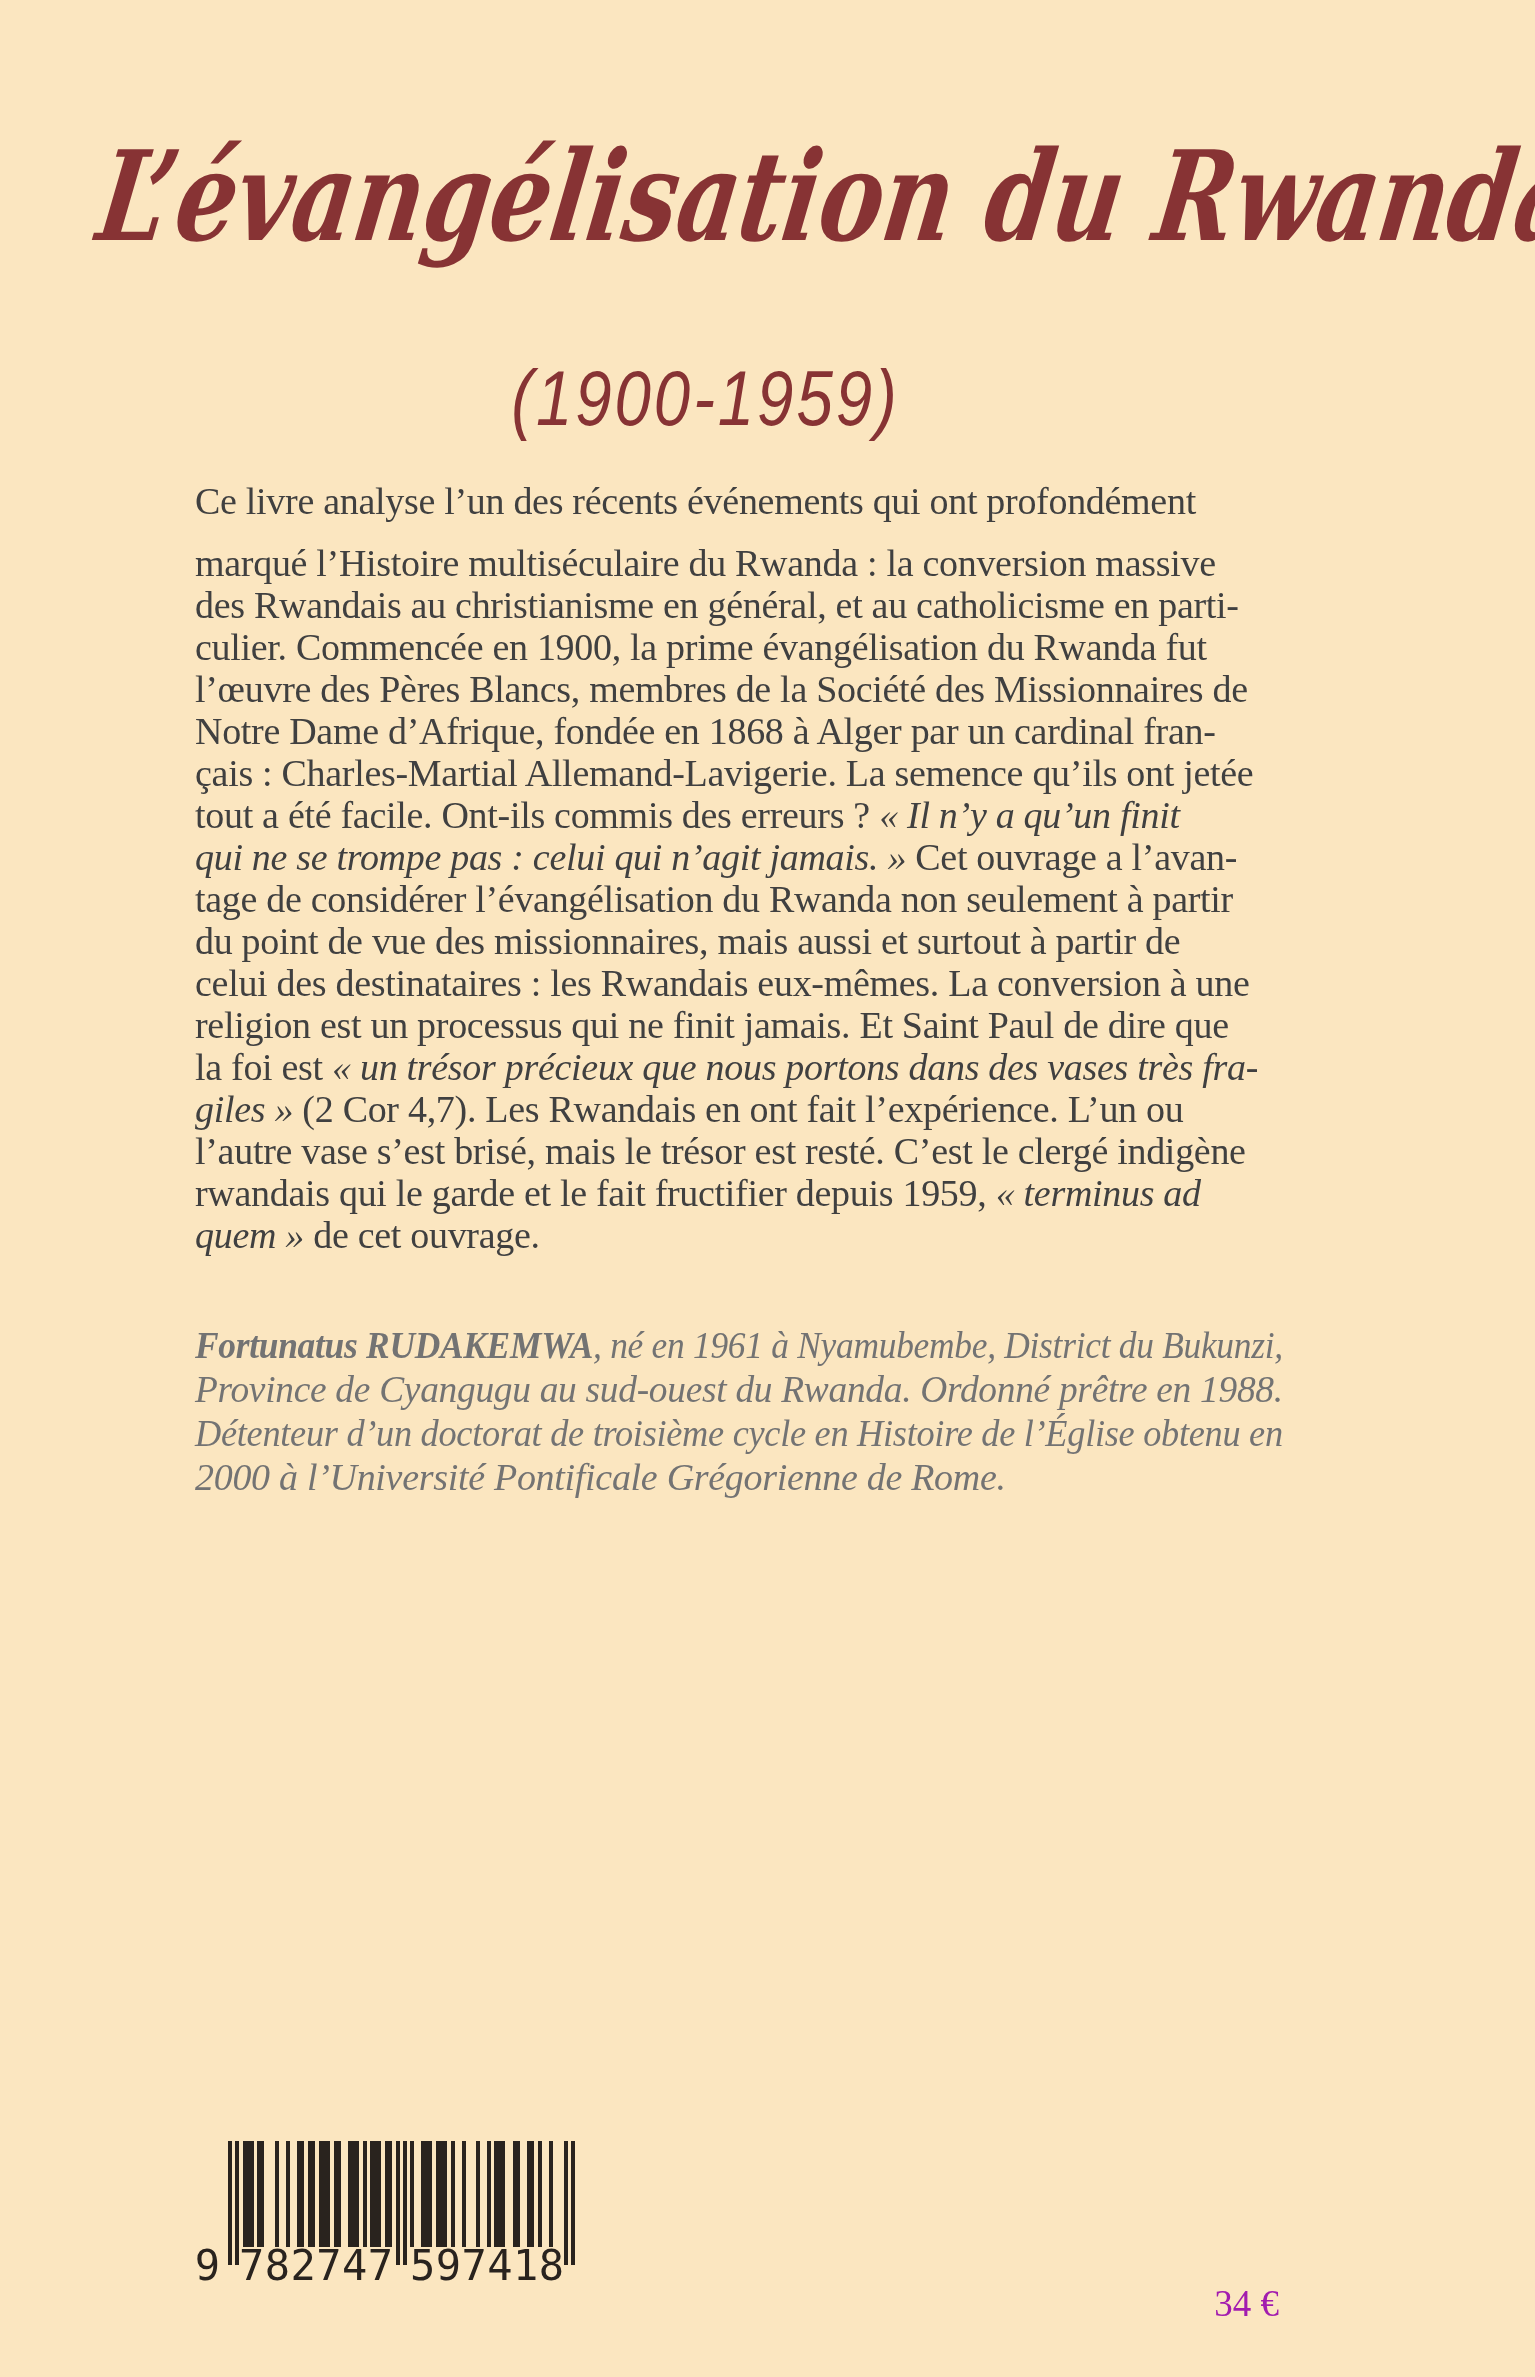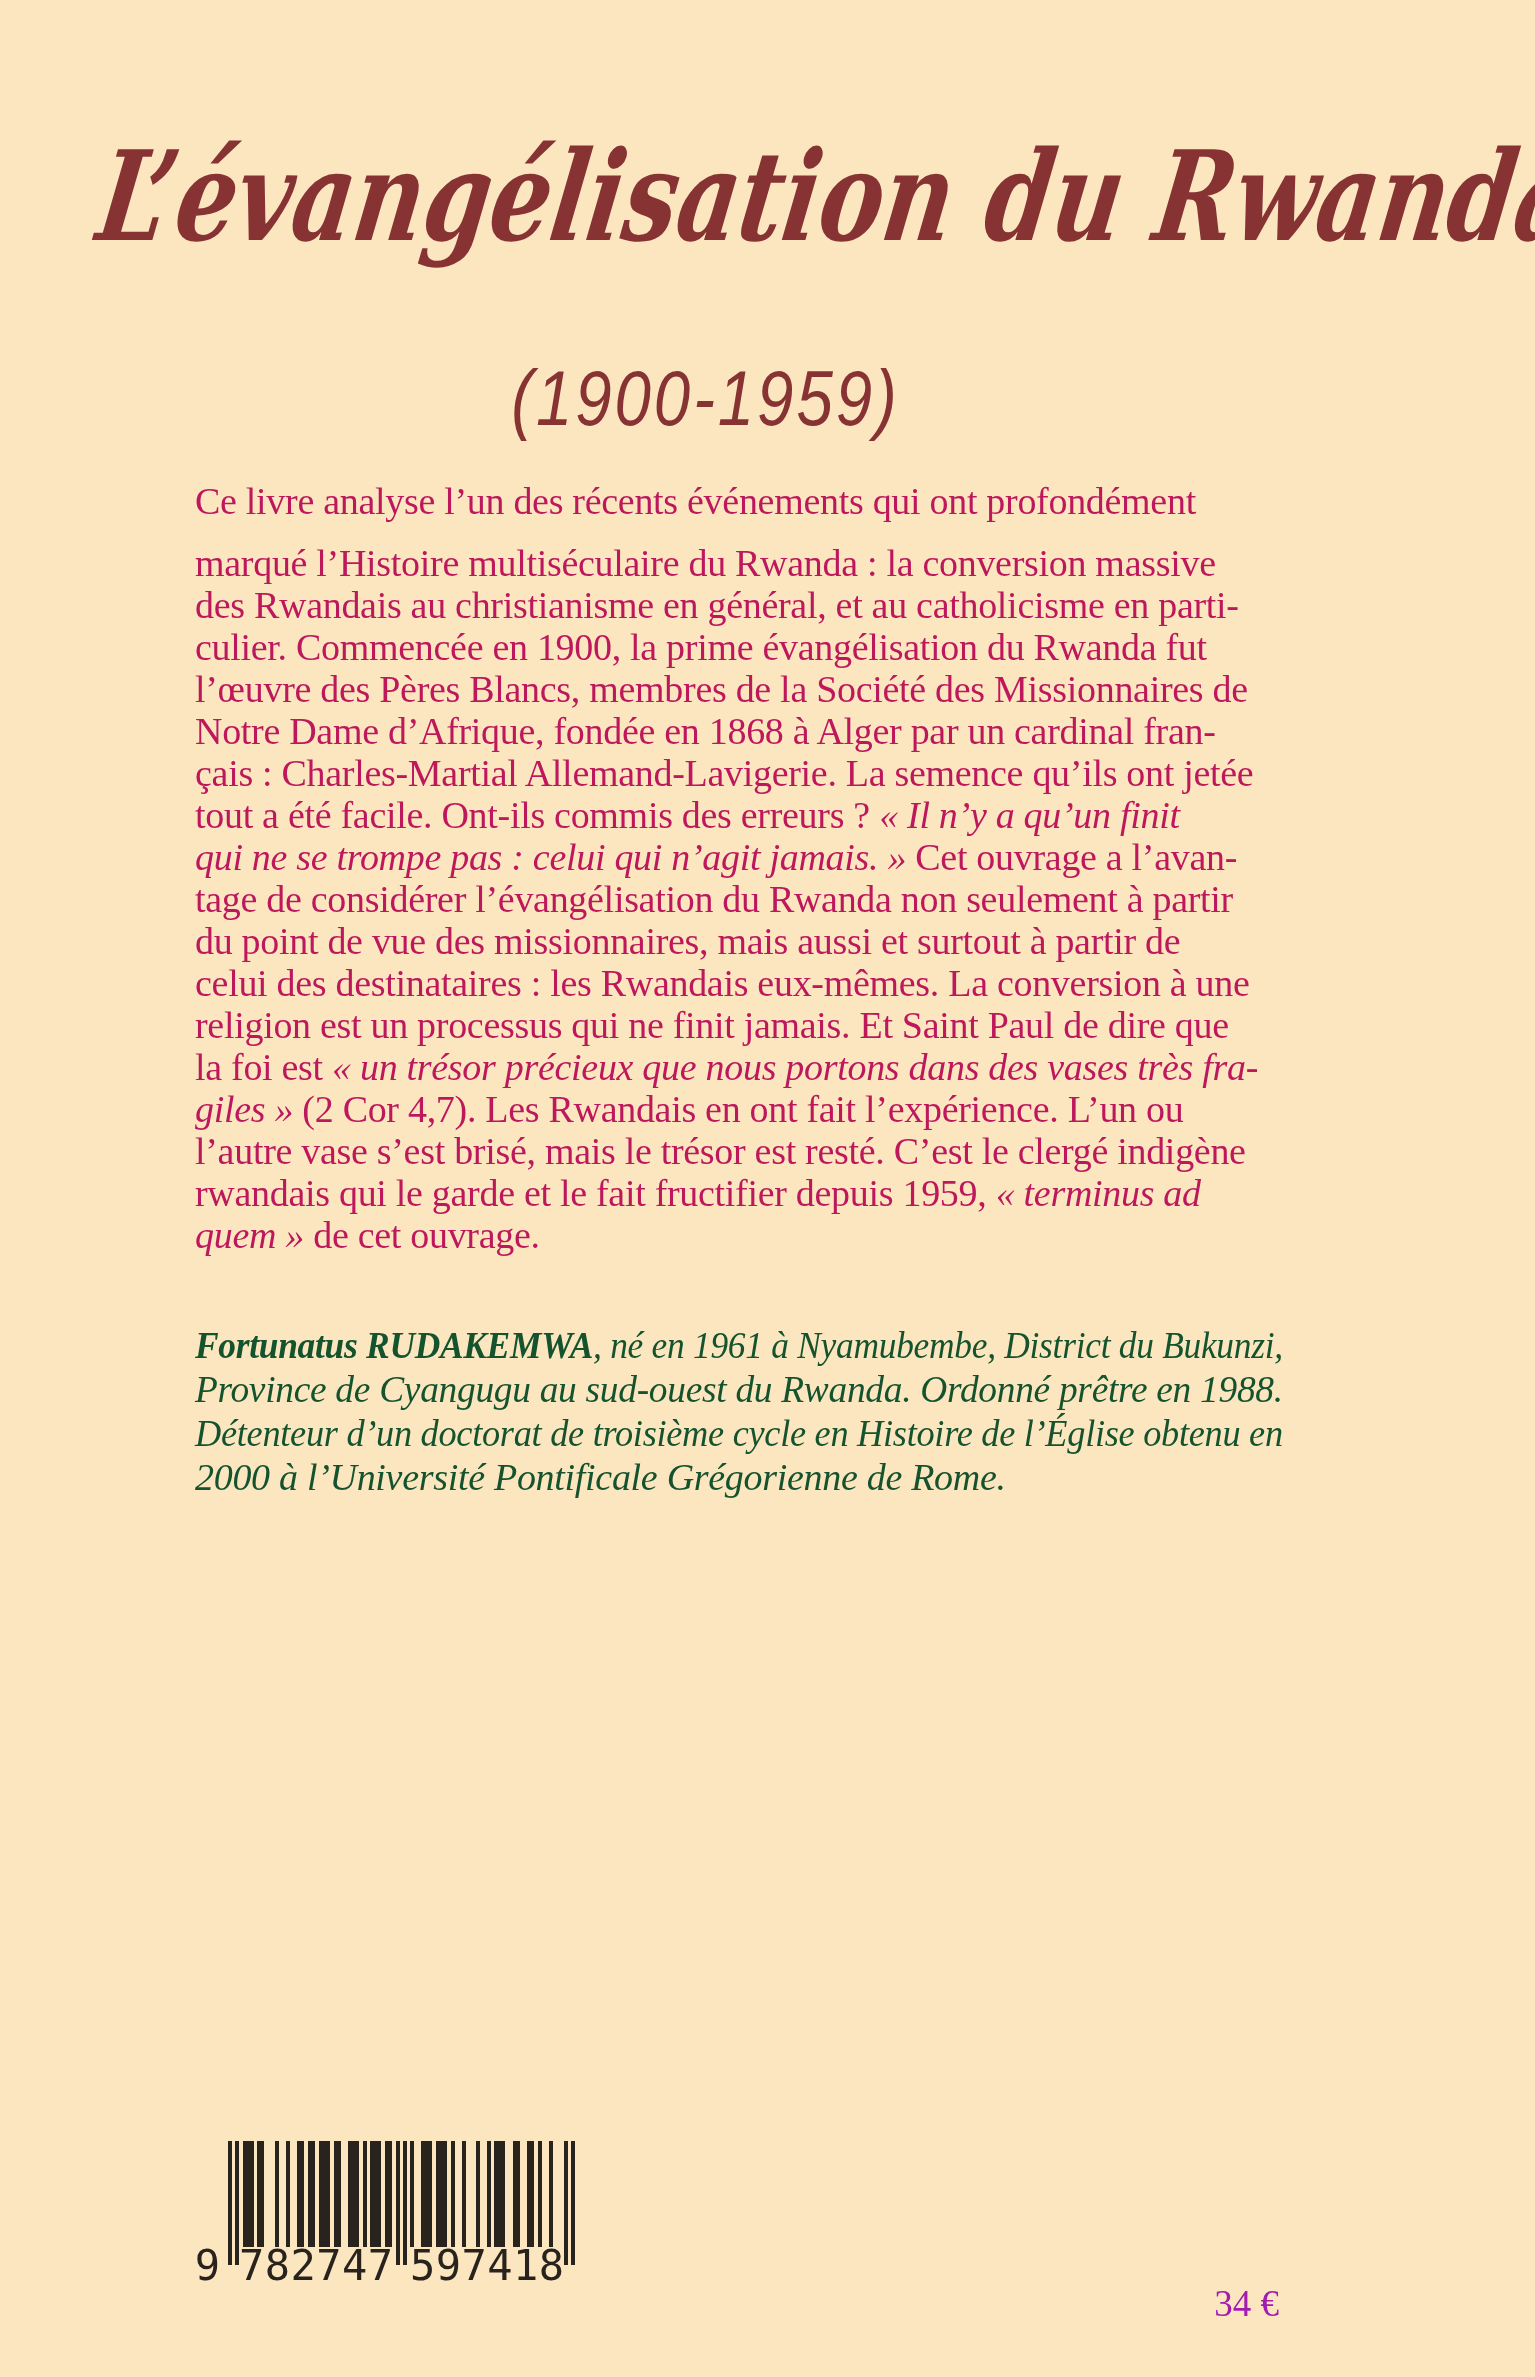--- a/index.html
+++ b/index.html
@@ -33,28 +33,28 @@
     color:#873334;
     transform:scaleX(0.85);
     transform-origin:center;
     white-space:nowrap;
   }
   
   .synopsis{
     position:absolute;left:195px;top:480px;width:1096px;
     font-size:38px;line-height:42px;
     letter-spacing:-0.3px;
-    color:#be185d;
+    color:#404040;
   }
   .bio{
     position:absolute;left:195px;top:1323px;width:1084px;
     font-size:38px;line-height:44px;
     font-style:italic;
     letter-spacing:-0.3px;
-    color:#14532d;
+    color:#737373;
   }
   .tl{white-space:nowrap;transform-origin:left center;}
   .it{font-style:italic;}
   .bd{font-weight:bold;}
   
   .barcode{
     position:absolute;left:183px;top:2141px;width:419px;height:147px;
     color:#29231e;
   }
   .bc-bars{position:absolute;left:45px;top:0;width:347px;height:124px;}

